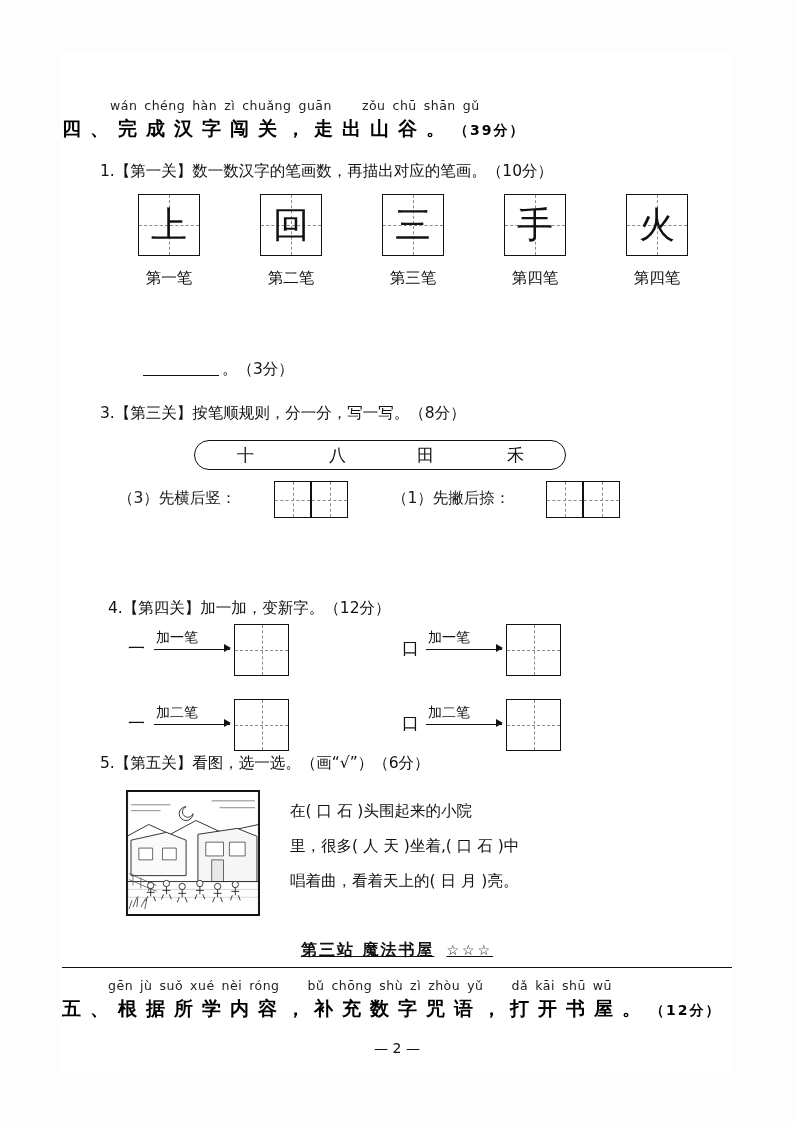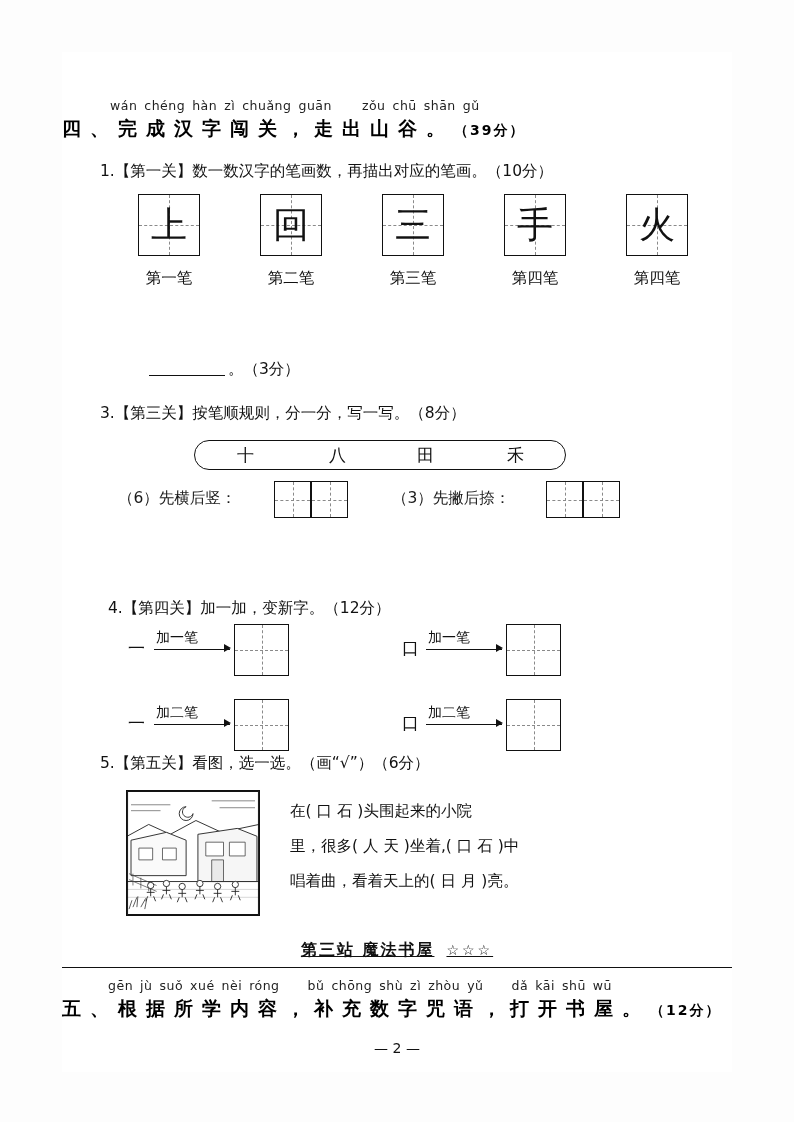--- a/index.html
+++ b/index.html
@@ -70,21 +70,21 @@
   .sec4-title .ch { margin-right: 7px; }
 
   
   .q {
     position: absolute;
     left: 38px;
     white-space: nowrap;
   }
   .q1 { top: 108px; }
   .q2 { top: 272px; }
-  .q2b { position: absolute; left: 84px; top: 306px; white-space: nowrap; text-align: right; }
+  .q2b { position: absolute; left: 78px; top: 306px; white-space: nowrap; text-align: right; }
   .q3 { top: 350px; }
   .q4 { top: 545px; margin-left: 8px; }
   .q5 { top: 700px; }
 
   .blank-line {
     display: inline-block;
     border-bottom: 1px solid #111;
     width: 76px;
     height: 14px;
     vertical-align: -2px;
@@ -339,32 +339,32 @@
 
     <div class="q q3 body-text">3.【第三关】按笔顺规则，分一分，写一写。（8分）</div>
 
     <div class="strip">
       <span class="strip-item" style="left:42px;">十</span>
       <span class="strip-item" style="left:134px;">八</span>
       <span class="strip-item" style="left:222px;">田</span>
       <span class="strip-item" style="left:312px;">禾</span>
     </div>
 
-    <div class="q3-sub q3-sub-a">（6）先横后竖：</div>
+    <div class="q3-sub q3-sub-a">（3）先横后竖：</div>
     <div class="q3-grid">
       <div class="q3-cell tzg" style="left:212px;top:429px;">
           <span class="v"></span>
           <span class="h"></span>
         </div>
       <div class="q3-cell tzg" style="left:249px;top:429px;">
           <span class="v"></span>
           <span class="h"></span>
         </div>
     </div>
-    <div class="q3-sub q3-sub-b">（3）先撇后捺：</div>
+    <div class="q3-sub q3-sub-b">（1）先撇后捺：</div>
     <div class="q3-grid">
       <div class="q3-cell tzg" style="left:484px;top:429px;">
           <span class="v"></span>
           <span class="h"></span>
         </div>
       <div class="q3-cell tzg" style="left:521px;top:429px;">
           <span class="v"></span>
           <span class="h"></span>
         </div>
     </div>

